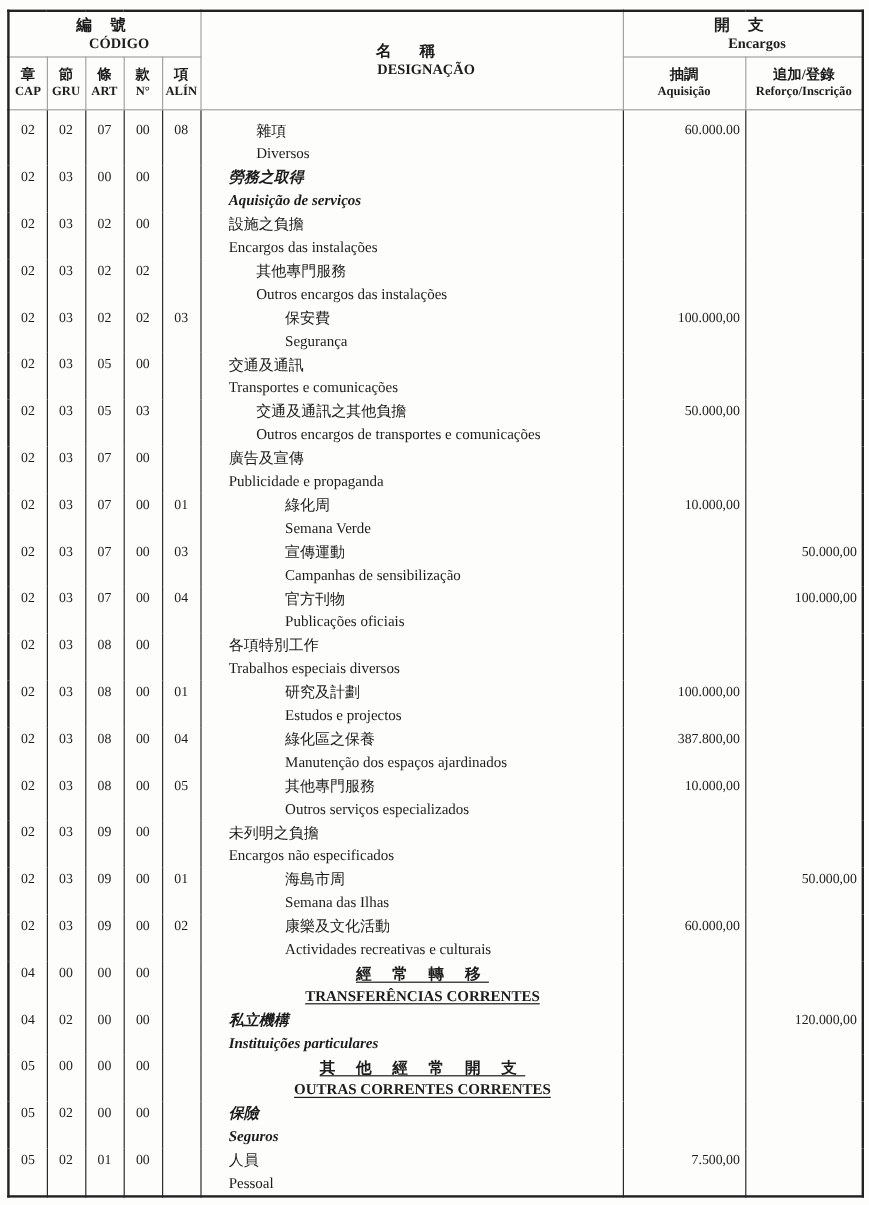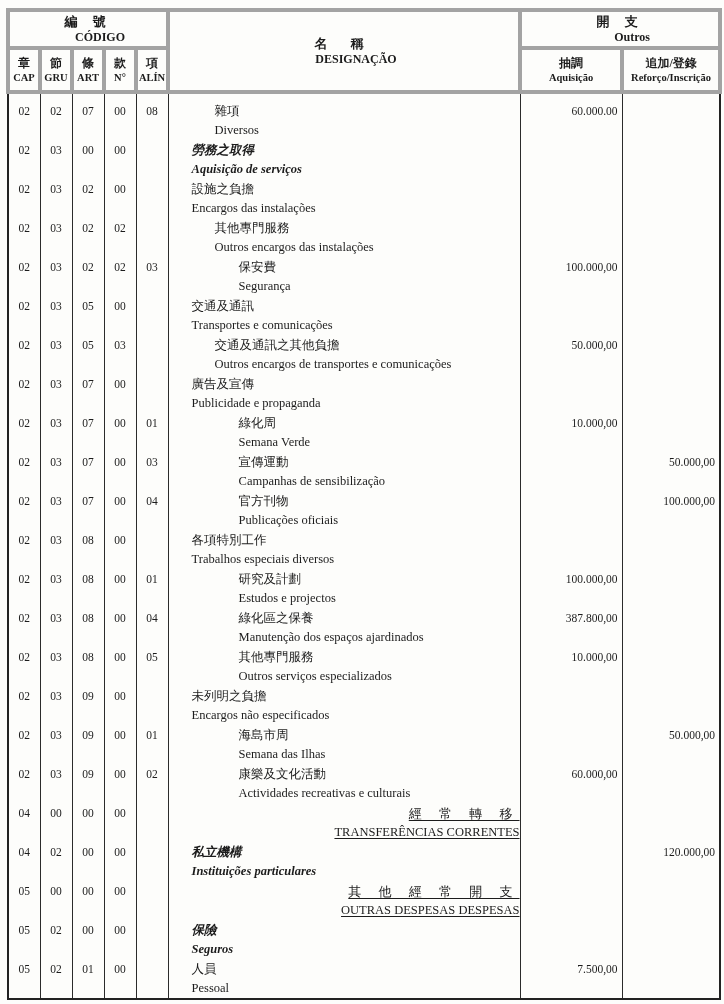--- a/index.html
+++ b/index.html
@@ -20,21 +20,21 @@
   }
   col.c-code { width:32px; }
   col.c-desig { width:352px; }
   col.c-desd { width:102px; }
   col.c-ref { width:98px; }
 
   thead th {
     font-weight:bold;
     text-align:center;
     vertical-align:middle;
-    border:4px solid #a3a3a3;
+    border:1px solid #a3a3a3;
     background:#fdfdfb;
   }
   tr.h1 th { height:38px; }
   tr.h2 th { height:44px; }
   .hz { font-size:13px; letter-spacing:6px; line-height:17px; }
   .hp { font-size:12px; letter-spacing:0; line-height:15px; font-weight:bold;margin-left:24px; }
   .sub-zh { font-size:12px; line-height:16px; }
   .sub-pt { font-size:10.5px; line-height:14px; }
   th.desig-head .hz { letter-spacing:10px; }
   thead { border-bottom:1.5px solid #222; }
@@ -53,21 +53,21 @@
     line-height:19px;
     padding-top:1px;
   }
   td.desig-cell { padding-top:1px;padding-left:18px; }
   .dline { font-size:12.5px; line-height:19px; white-space:nowrap; overflow:hidden; }
   .ind0 { padding-left:5px; }
   .ind1 { padding-left:28px; }
   .ind2 { padding-left:52px; }
   .bi .dline { font-weight:bold; font-style:italic; }
   .section .dline {
-    text-align:right; font-weight:normal;
+    text-align:center; font-weight:bold;
     text-decoration:underline;
     text-underline-offset:2px;
     padding-left:0;
   }
   .section .dline.zh { letter-spacing:7px; font-size:13px; }
   td.amt-cell {
     text-align:right;
     font-size:11.5px;
     line-height:19px;
     padding:1px 4px 0 0;
@@ -93,21 +93,21 @@
         <th colspan="5">
           <div class="hz">編 號</div>
           <div class="hp">CÓDIGO</div>
         </th>
         <th rowspan="2" class="desig-head">
           <div class="hz">名 稱</div>
           <div class="hp">DESIGNAÇÃO</div>
         </th>
         <th colspan="2">
           <div class="hz">開 支</div>
-          <div class="hp">Outros</div>
+          <div class="hp">Encargos</div>
         </th>
       </tr>
       <tr class="h2">
         <th>
           <div class="sub-zh">章</div>
           <div class="sub-pt">CAP</div>
         </th>
         <th>
           <div class="sub-zh">節</div>
           <div class="sub-pt">GRU</div>
@@ -396,21 +396,21 @@
           <td class="amt-cell">120.000,00</td>
         </tr>
         <tr>
           <td class="code-cell">05</td>
           <td class="code-cell">00</td>
           <td class="code-cell">00</td>
           <td class="code-cell">00</td>
           <td class="code-cell"></td>
           <td class="desig-cell section">
             <div class="dline zh ind0">其 他 經 常 開 支</div>
-            <div class="dline pt ind0">OUTRAS DESPESAS DESPESAS</div>
+            <div class="dline pt ind0">OUTRAS CORRENTES CORRENTES</div>
           </td>
           <td class="amt-cell"></td>
           <td class="amt-cell"></td>
         </tr>
         <tr>
           <td class="code-cell">05</td>
           <td class="code-cell">02</td>
           <td class="code-cell">00</td>
           <td class="code-cell">00</td>
           <td class="code-cell"></td>

